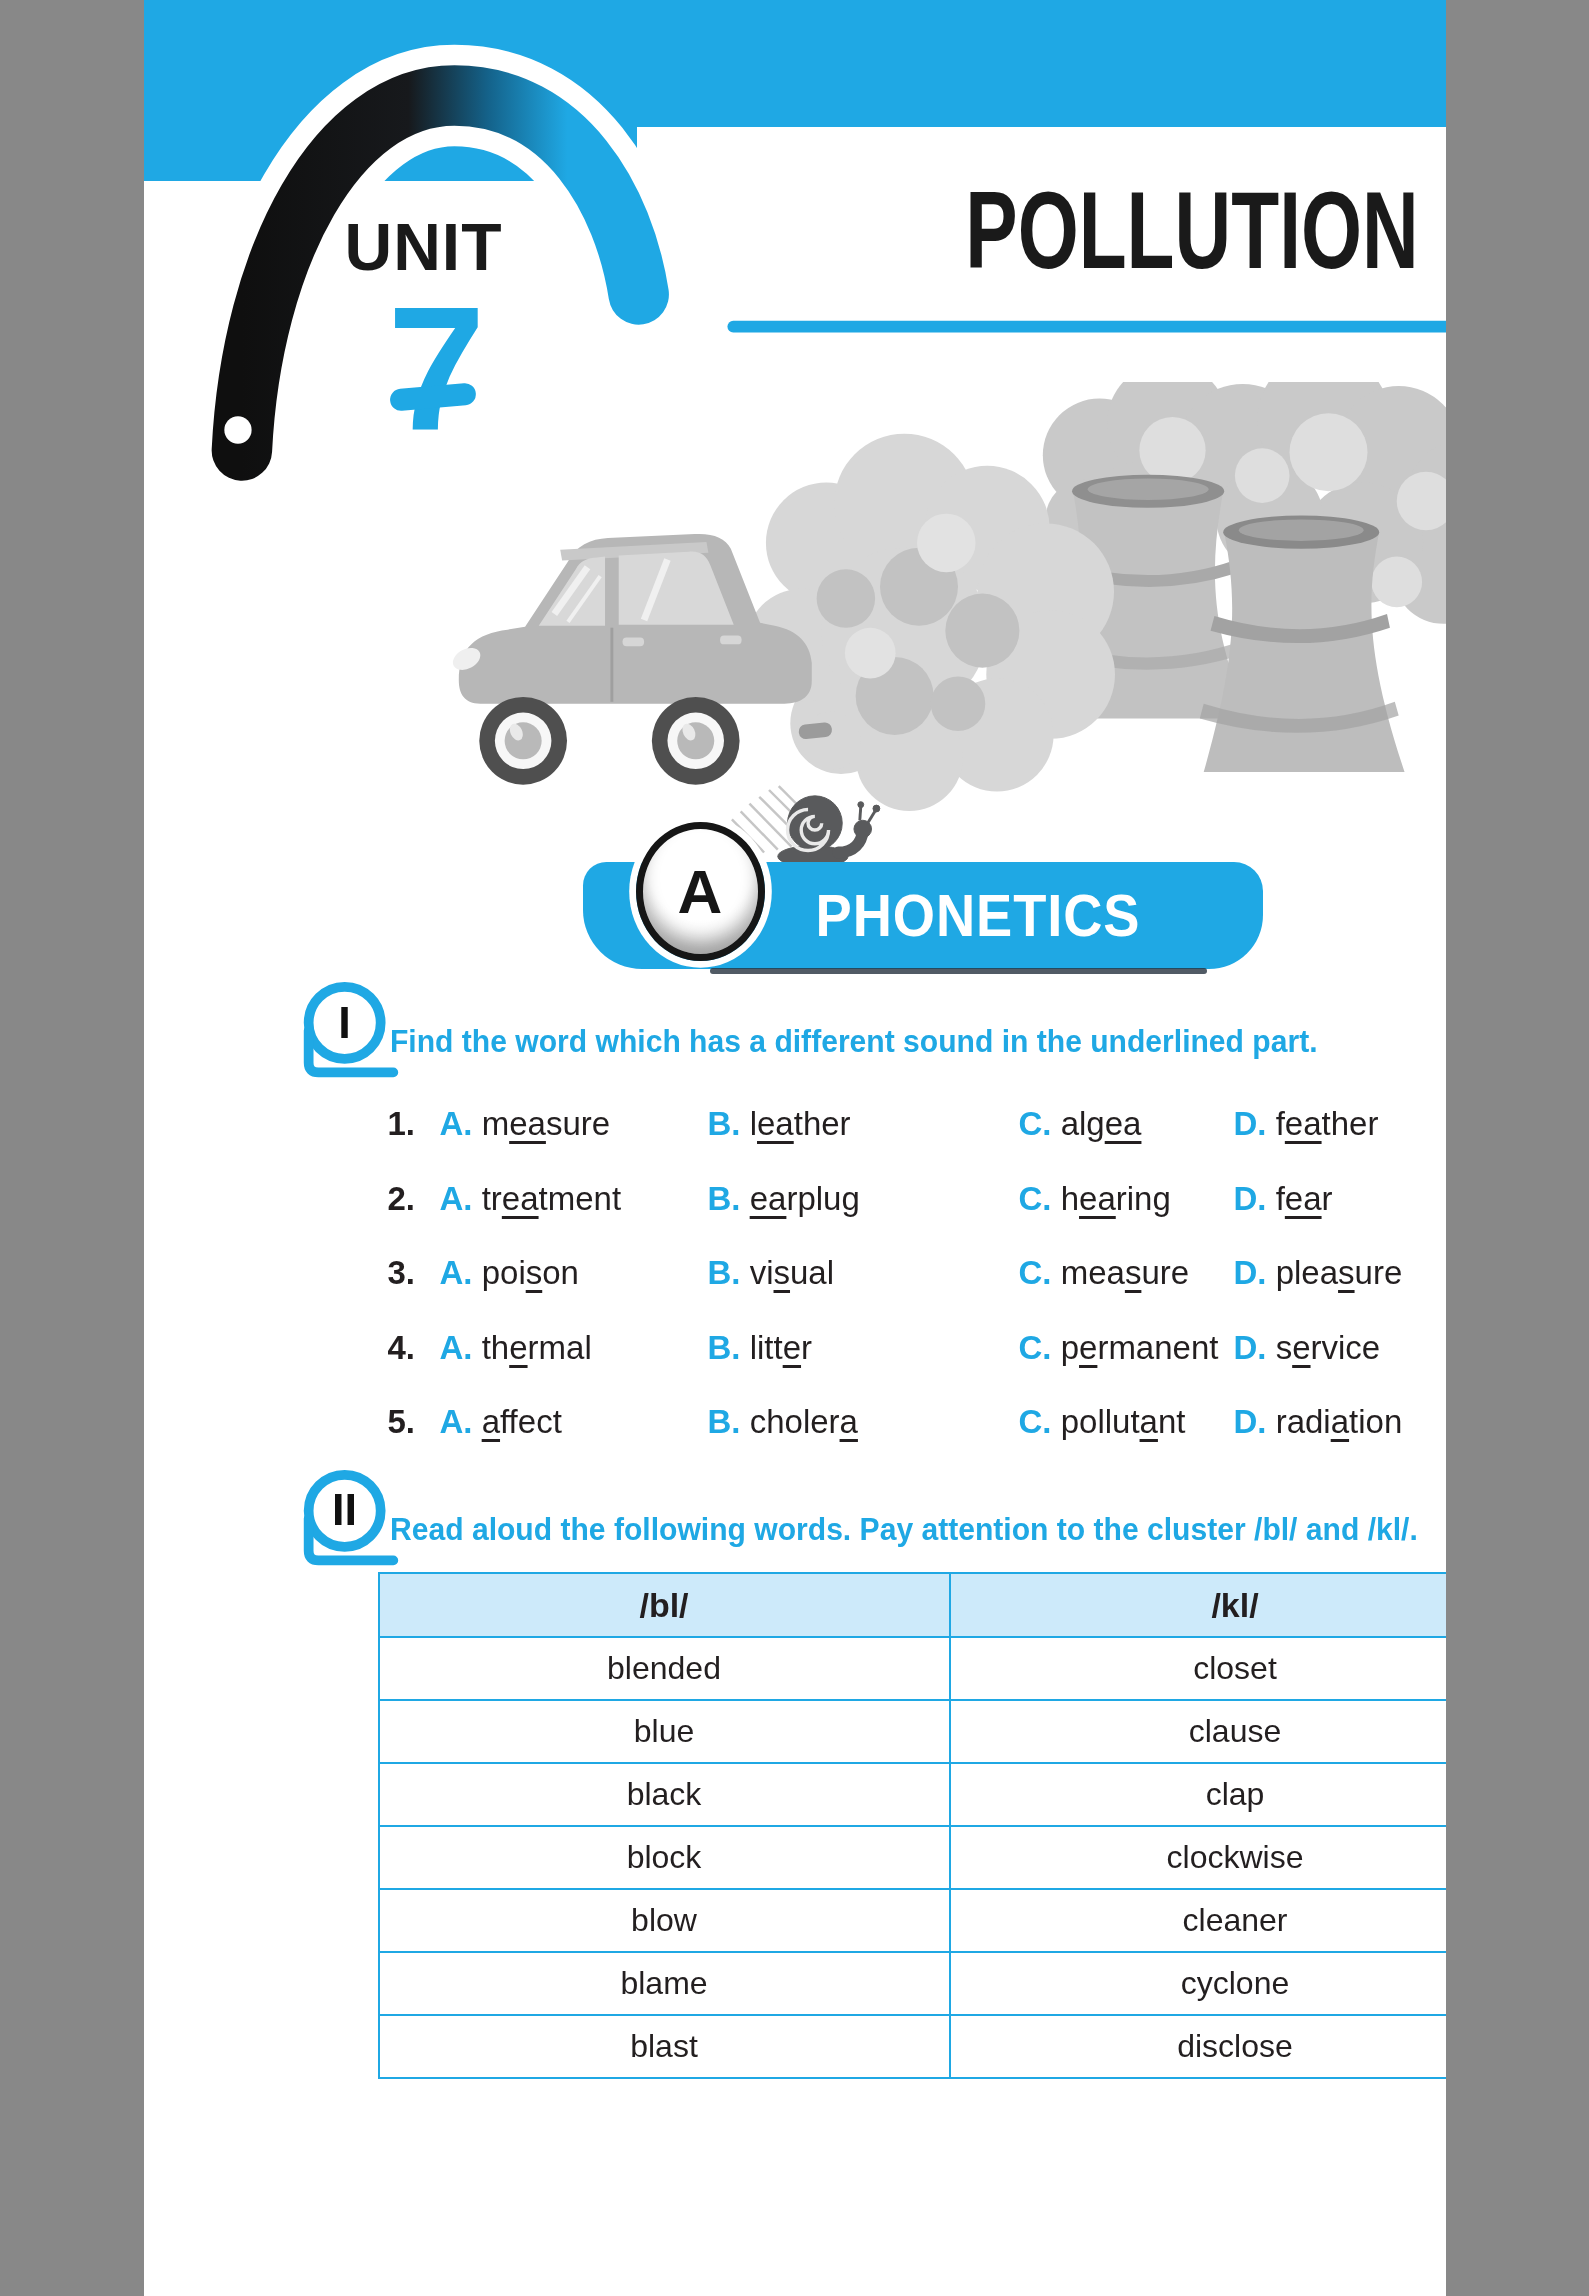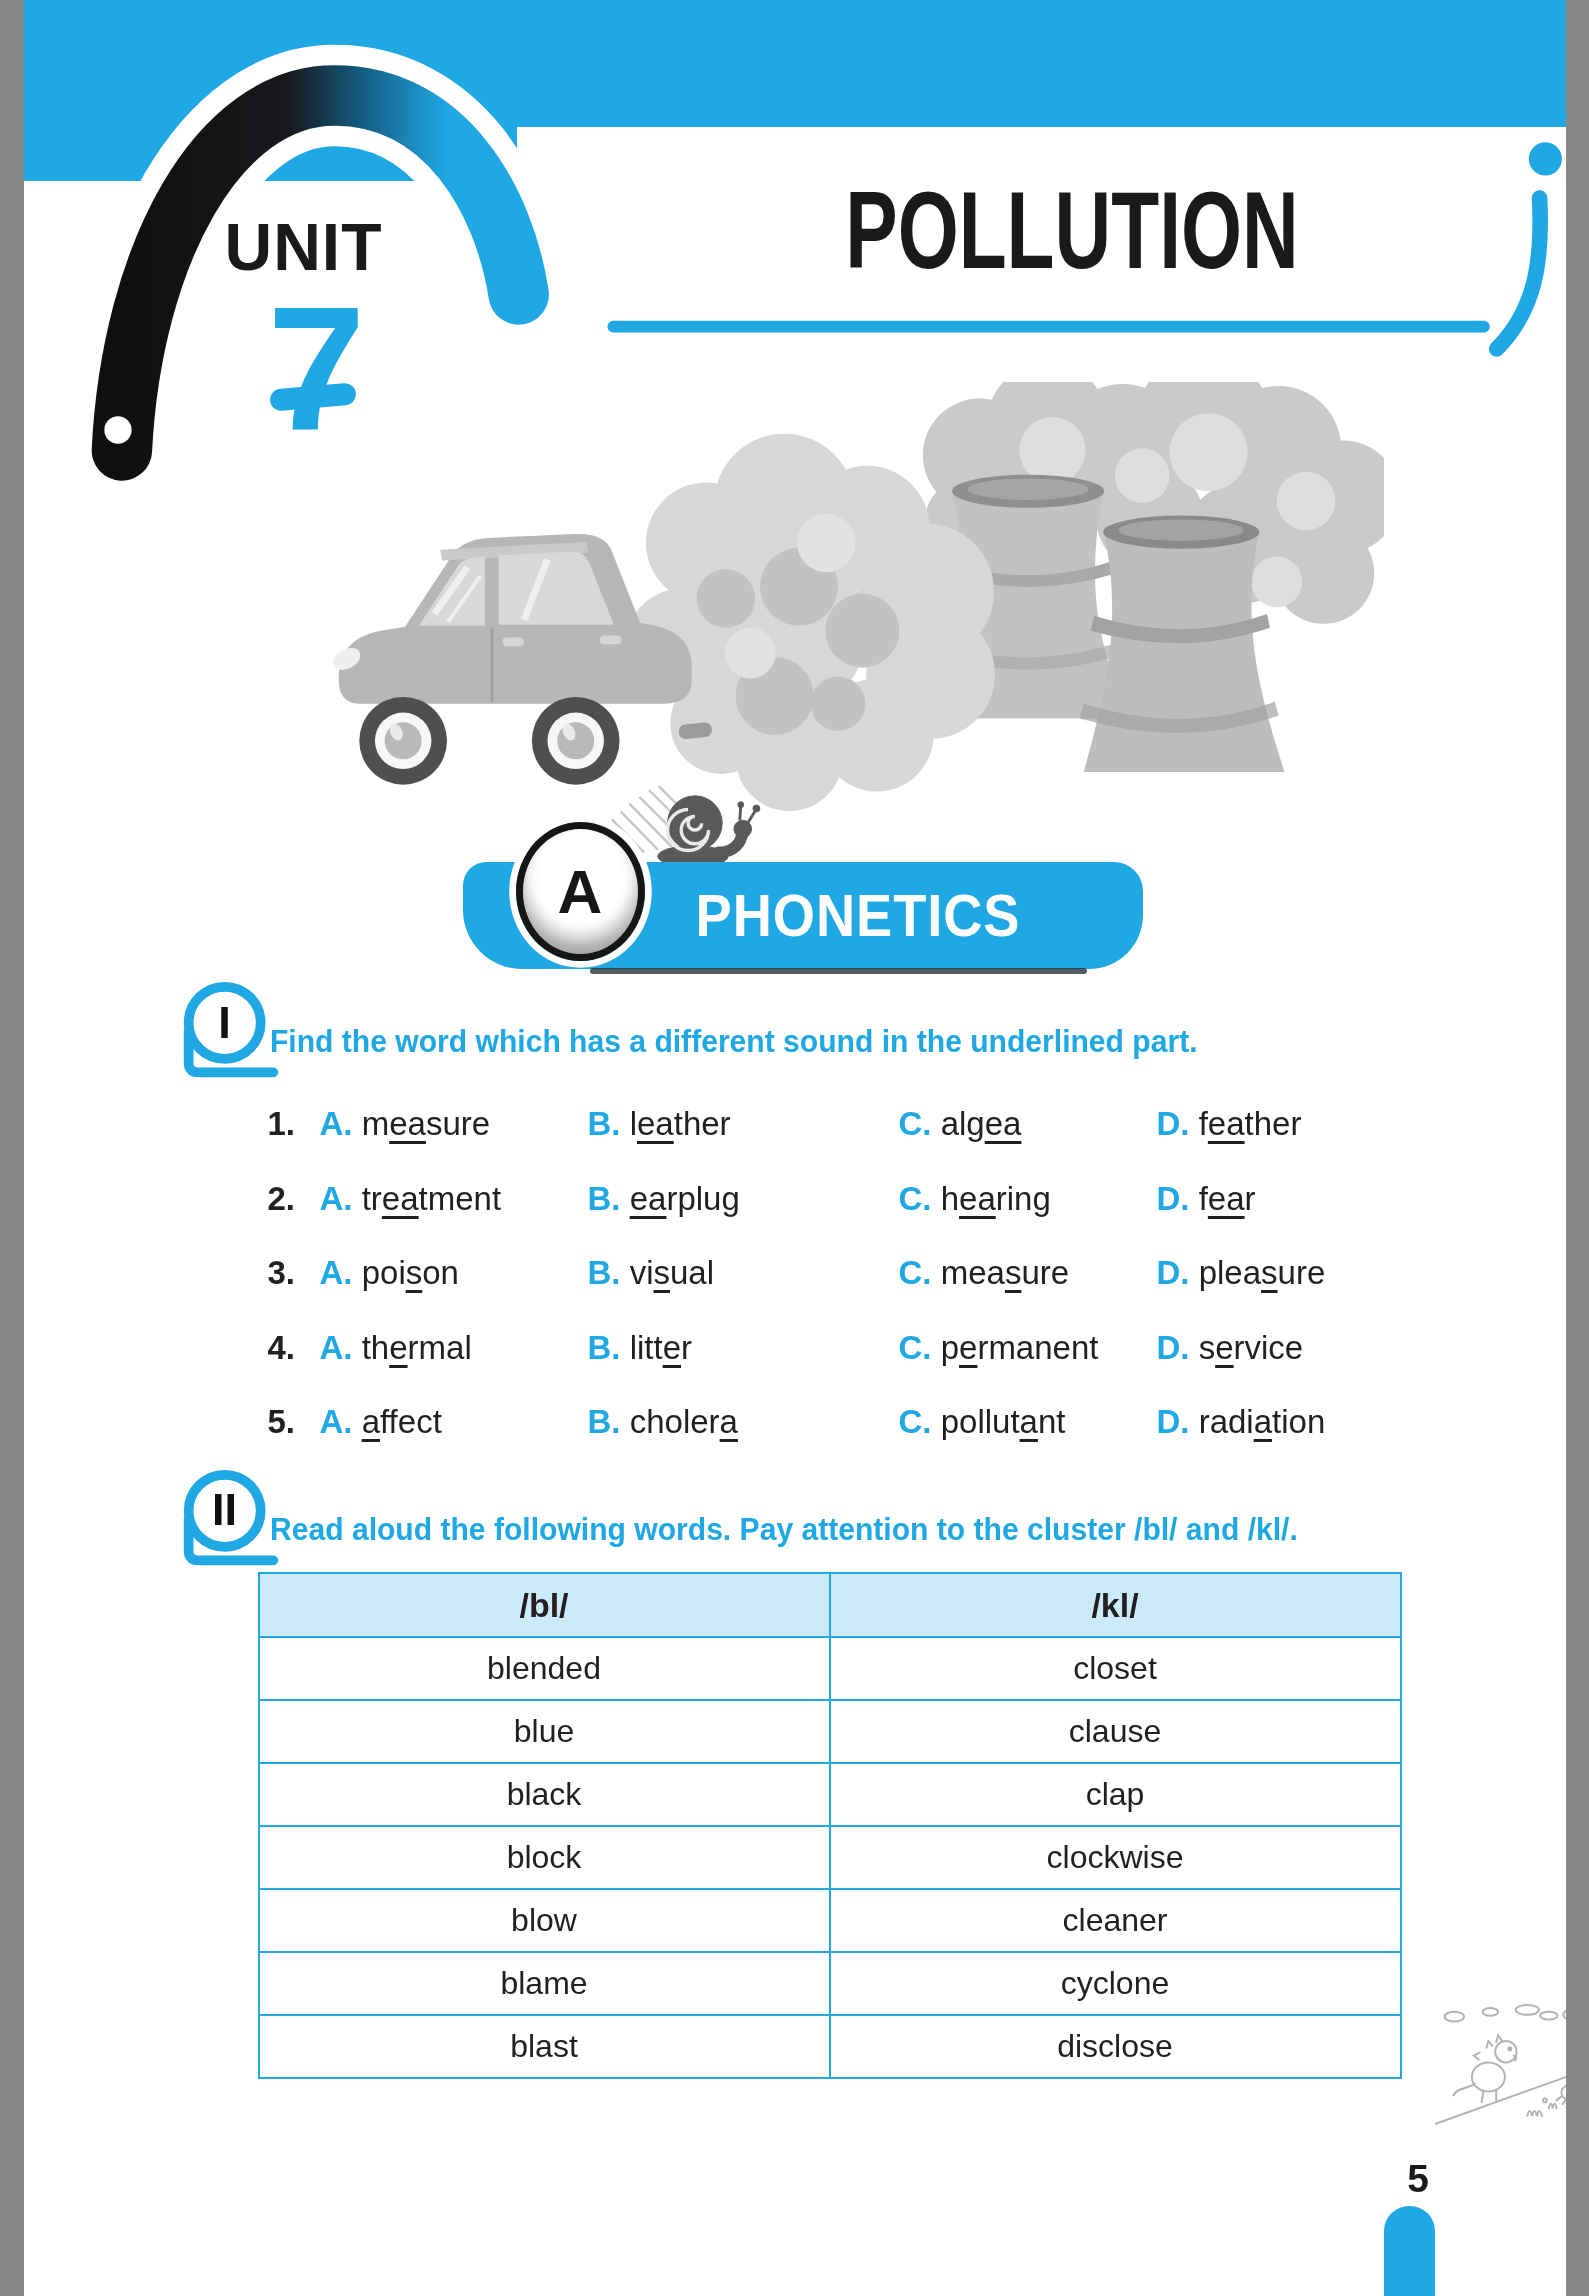--- a/index.html
+++ b/index.html
@@ -1,17 +1,17 @@
 <!DOCTYPE html>
 <html style="--blue: #1fa8e4; --ink: #231f20; --thead: #cdeafa;"><head>
 <meta charset="utf-8">
 <style>
   :root{ --blue:#1fa8e4; --ink:#231f20; --thead:#cdeafa; }
   html,body{margin:0;padding:0;background:#888;}
-  .page{position:relative;width:1542px;height:2297px;background:#ffffff;overflow:hidden;
+  .page{position:relative;width:1302px;height:2297px;background:#ffffff;overflow:hidden;
         font-family:"Liberation Sans",sans-serif;color:var(--ink);margin:0 auto;}
   .abs{position:absolute;}
 
   
   .band{left:0;top:0;width:1590px;height:127px;background:var(--blue);}
   .band-left{left:0;top:0;width:493px;height:181px;background:var(--blue);}
   .hdr-svg{left:0;top:0;width:1590px;height:546px;}
   .unit-label{left:201px;top:209px;font-size:66px;font-weight:bold;letter-spacing:1px;color:#1a1a1a;}
   .unit-number{left:244px;top:281px;font-size:176px;font-weight:bold;color:var(--blue);line-height:1;}
   .seven-bar{left:246px;top:386px;width:86px;height:22.4px;background:var(--blue);border-radius:11.7px;transform:rotate(-5deg);}
@@ -41,21 +41,21 @@
   .instruction{font-size:32px;font-weight:bold;color:var(--blue);white-space:nowrap;
                transform:scaleX(0.94);transform-origin:0 50%;line-height:39px;}
   .instr-1{left:246px;top:1022px;}
   .instr-2{left:246px;top:1510px;}
 
   
   #exercise1-rows{left:0;top:1104px;width:1590px;height:390px;}
   .ex-row{position:absolute;left:0;width:1590px;height:39px;font-size:33px;line-height:39px;white-space:nowrap;}
   .ex-num{position:absolute;left:244px;font-weight:bold;color:var(--ink);}
   .ex-opt{position:absolute;color:var(--ink);}
-  .ex-opt.pos0{left:296px;} .ex-opt.pos1{left:564px;} .ex-opt.pos2{left:875px;} .ex-opt.pos3{left:1133px;}
+  .ex-opt.pos0{left:296px;} .ex-opt.pos1{left:564px;} .ex-opt.pos2{left:875px;} .ex-opt.pos3{left:1090px;}
   .opt-letter{color:var(--blue);font-weight:bold;}
   .u{text-decoration:underline;text-decoration-thickness:2.9px;text-underline-offset:5.9px;}
 
   
   .word-table{left:234px;top:1572px;width:1144px;border-collapse:collapse;table-layout:fixed;}
   .word-table th,.word-table td{border:2px solid var(--blue);text-align:center;color:var(--ink);margin-left:36px;}
   .word-table{border:2.9px solid var(--blue);}
   .word-table th{background:var(--thead);height:60px;font-size:34px;font-weight:bold;}
   .word-table td{background:#fff;height:59px;font-size:32px;font-weight:normal;}
 

